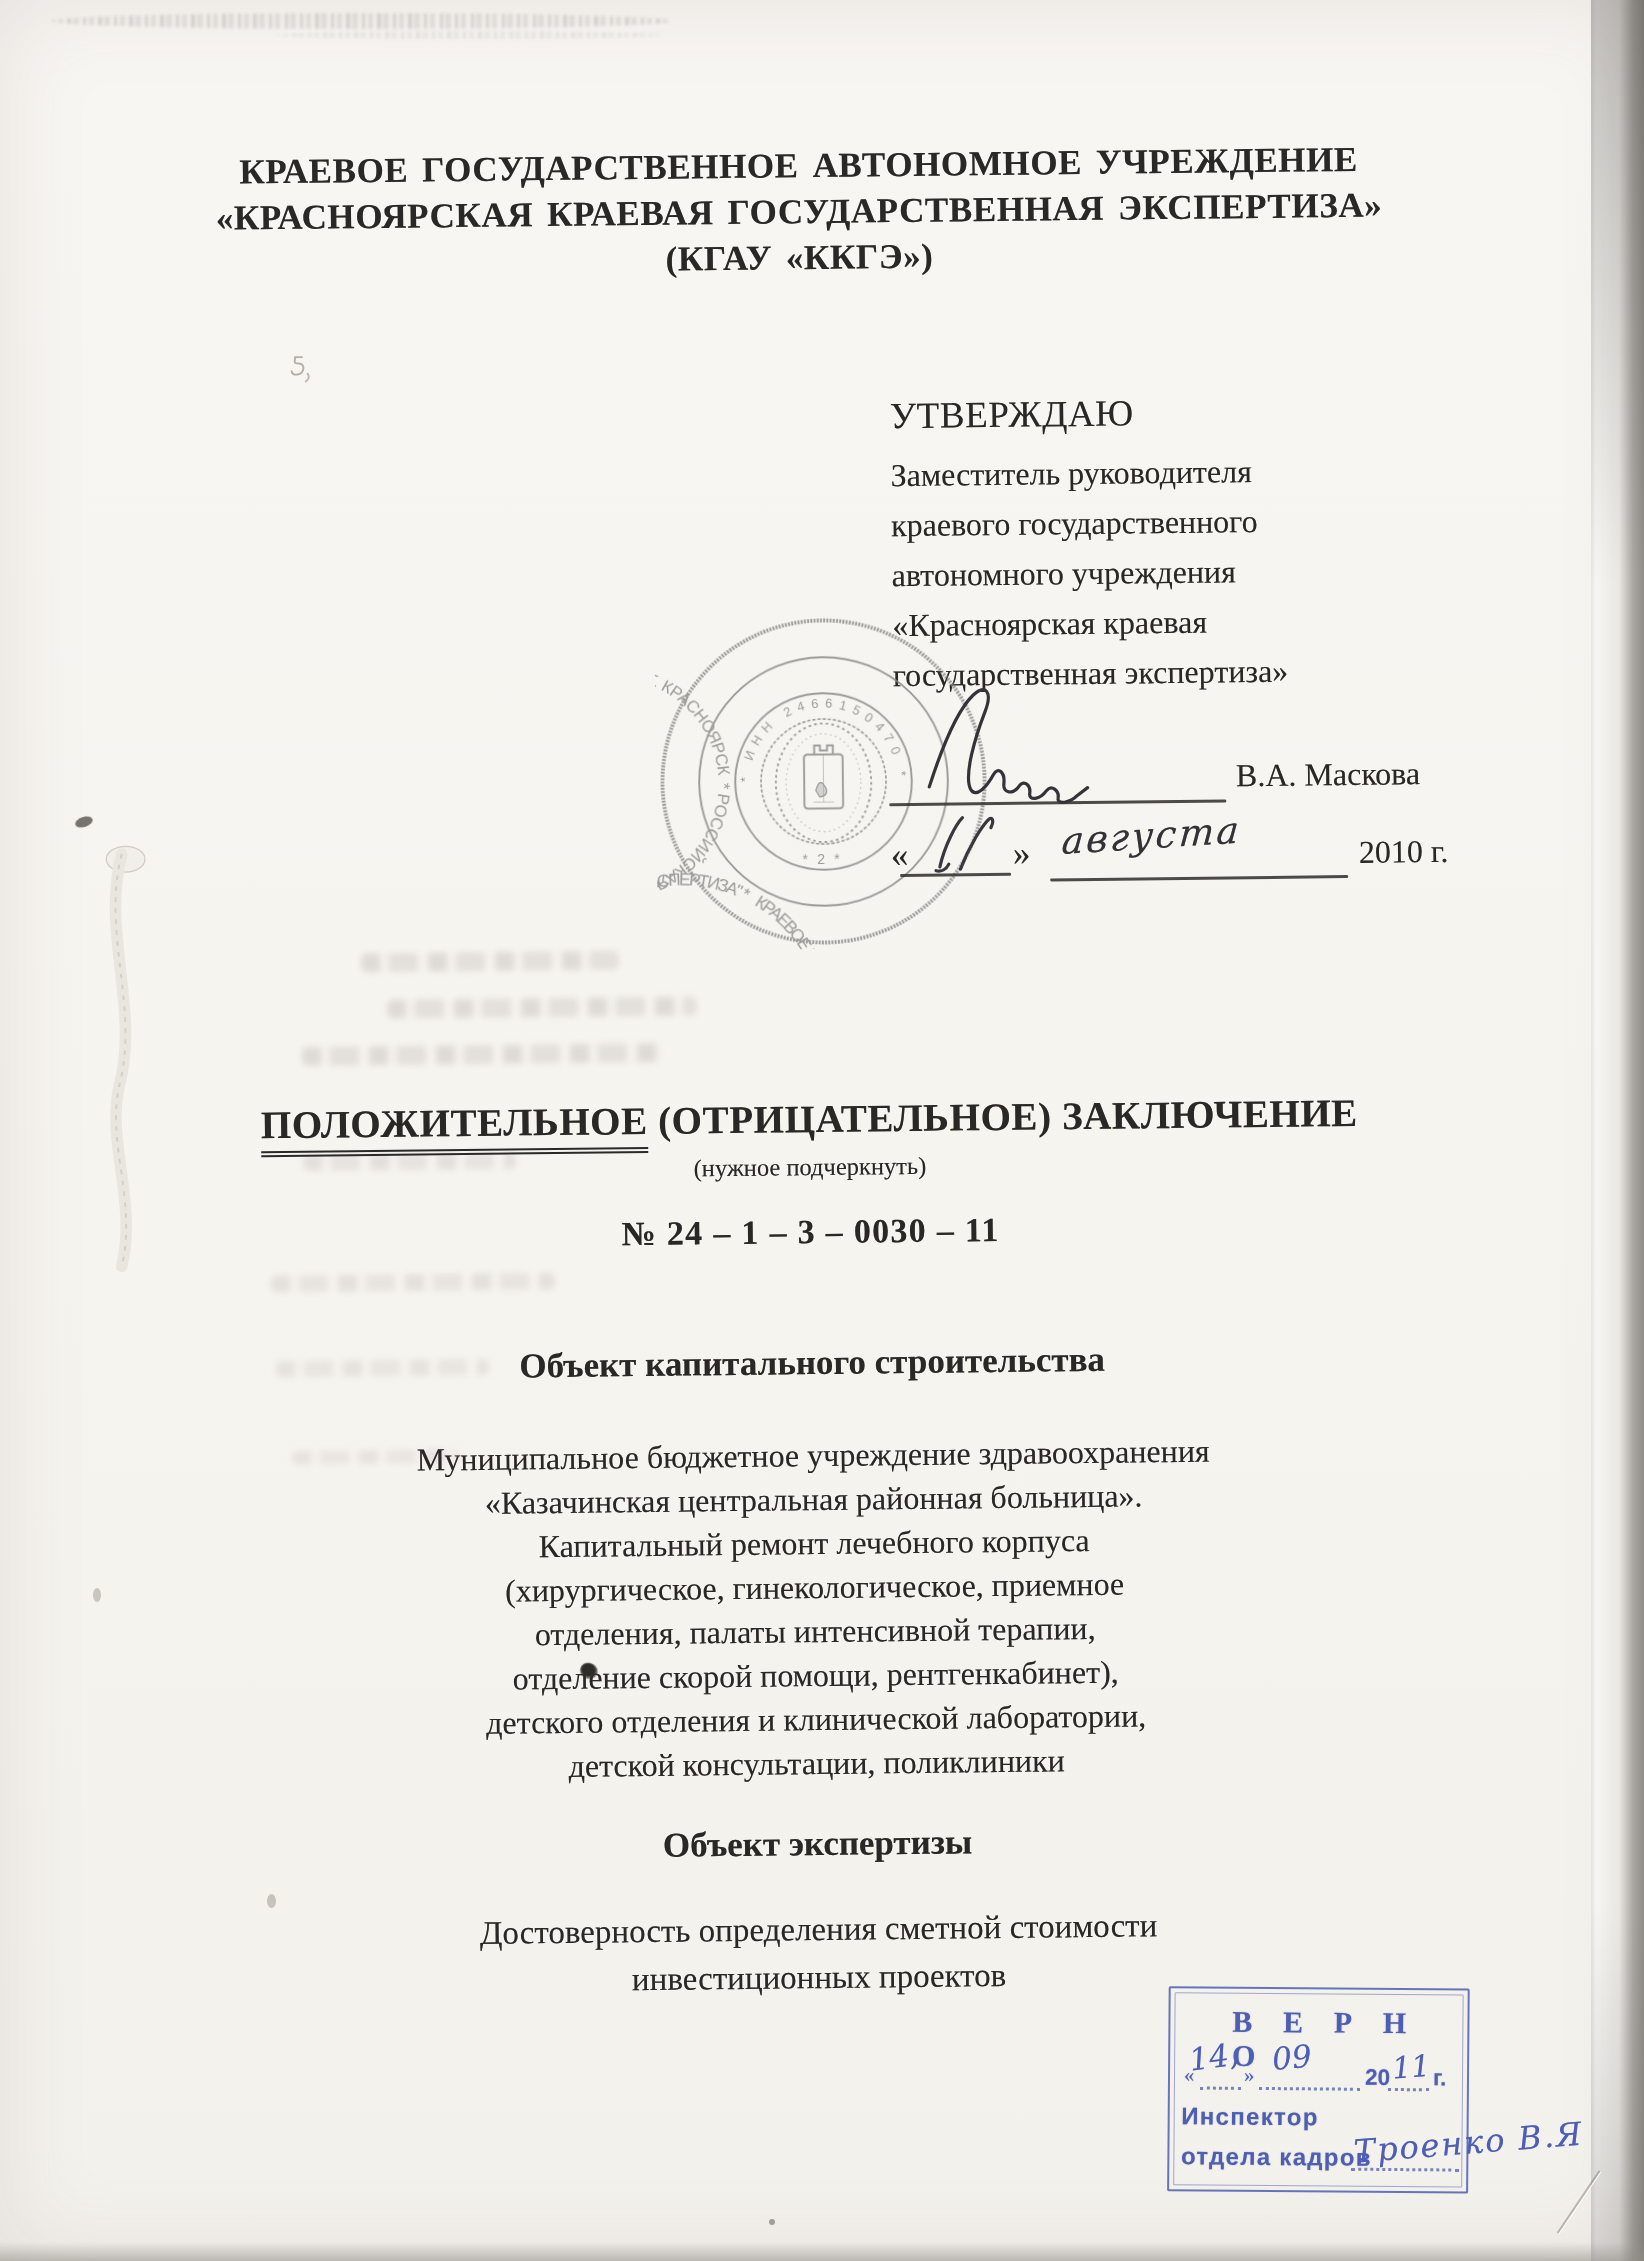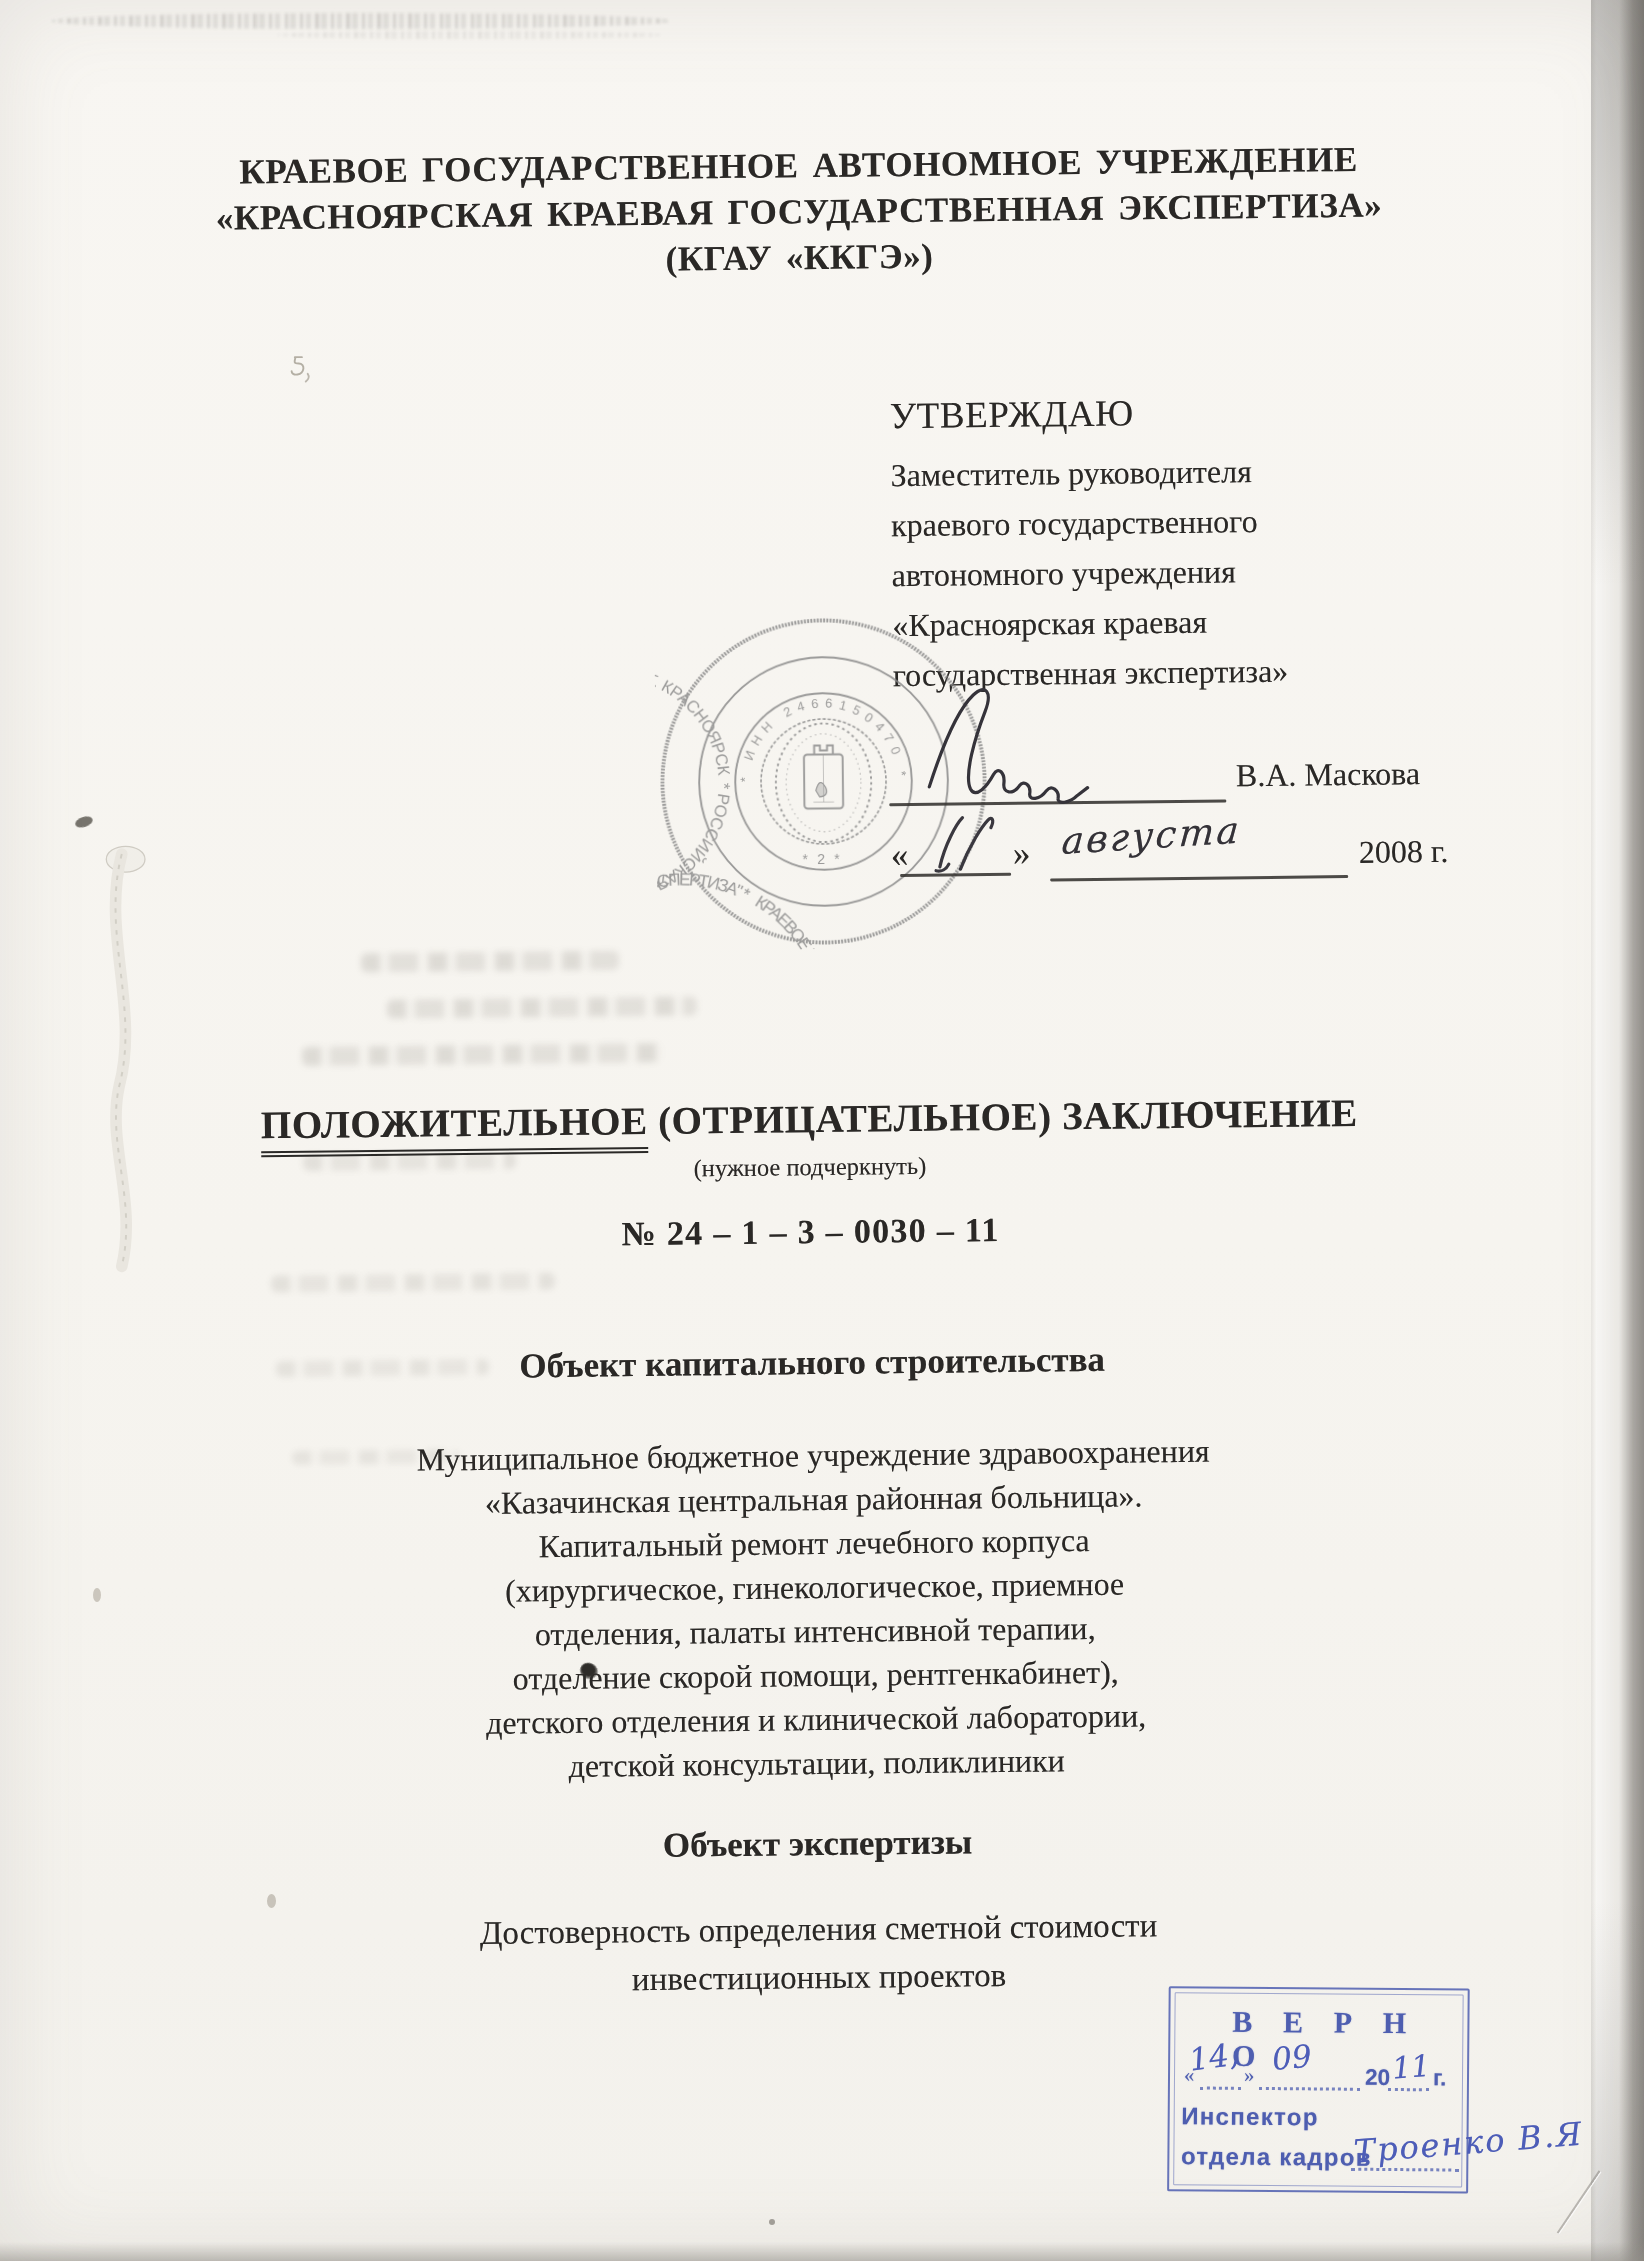--- a/index.html
+++ b/index.html
@@ -146,21 +146,21 @@
     <div class="abs name ink" style="left:1240px;top:762px;">В.А. Маскова</div>
 
     <div class="abs quote ink" style="left:894px;top:836px;">«</div>
     <svg class="abs" style="left:921px;top:809px;z-index:3;" width="90" height="74" viewBox="0 0 140 115">
       <path d="M 34,92 C 42,58 60,26 70,16 M 28,98 c 8,2 16,-2 20,-10 M 66,96 C 80,60 100,30 110,20 C 116,14 120,20 114,32" fill="none" stroke="#3a383f" stroke-width="5" stroke-linecap="round"></path>
     </svg>
     <div class="abs uline" style="left:903px;top:875px;width:111px;"></div>
     <div class="abs quote ink" style="left:1016px;top:836px;">»</div>
     <div class="abs hw hw-month" style="left:1065px;top:818px;">августа</div>
     <div class="abs uline" style="left:1053px;top:881px;width:298px;"></div>
-    <div class="abs yr ink" style="left:1362px;top:840px;">2008 г.</div>
+    <div class="abs yr ink" style="left:1362px;top:840px;">2010 г.</div>
 
     <div class="abs ctr" style="top:1096px;">
       <span class="title-main ink title-u">ПОЛОЖИТЕЛЬНОЕ</span><span class="title-main ink"> (ОТРИЦАТЕЛЬНОЕ) ЗАКЛЮЧЕНИЕ</span>
     </div>
     <div class="abs ctr note ink" style="top:1153px;">(нужное подчеркнуть)</div>
     <div class="abs ctr numline ink" style="top:1213px;">№ 24 – 1 – 3 – 0030 – 11</div>
 
     <div class="abs ctr sect-h ink" style="top:1343px;">Объект капитального строительства</div>
     <div class="abs ctr body-par" style="top:1433px;">
       <div class="ink">Муниципальное бюджетное учреждение здравоохранения</div>

